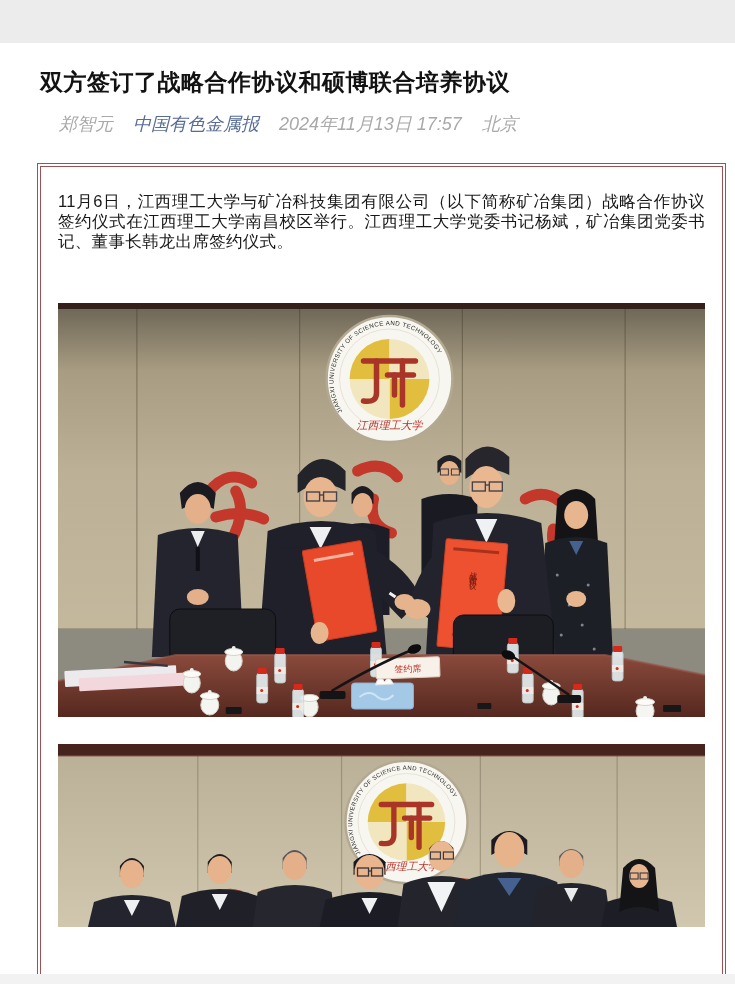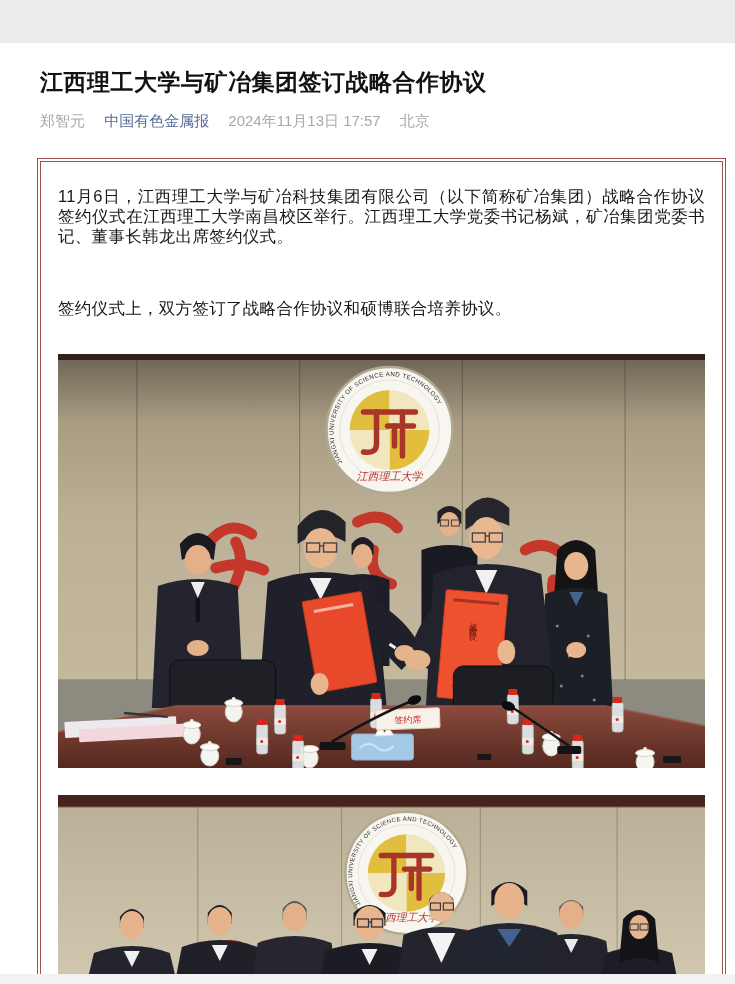--- a/index.html
+++ b/index.html
@@ -1,51 +1,50 @@
 <!DOCTYPE html>
 <html><head>
 <meta charset="utf-8">
 <style>
   html,body{margin:0;padding:0;width:735px;height:984px;overflow:hidden;background:#ffffff;
     font-family:"Liberation Sans","DejaVu Sans",sans-serif;position:relative;}
   .topbar{height:43px;background:#ececec;}
   .page-title{margin:23px 40px 0 40px;font-size:23px;line-height:1.4;font-weight:bold;
     color:#121212;letter-spacing:.5px;}
-  .byline{margin:14px 40px 0 40px;font-size:15px;color:#a9a9a9;}
+  .byline{margin:14px 40px 0 59px;font-size:18px;color:#a9a9a9;font-style:italic;}
   .byline span{margin-right:15px;}
   .byline .account{color:#576b95;cursor:pointer;}
   .content-box{margin:27px 9px 0 37px;border:4px double #9d5151;padding:24px 17px 60px 17px;}
   .body-p{font-size:16.5px;line-height:20px;letter-spacing:.3px;color:#171717;
     text-align:justify;margin:0 0 28px 0;overflow:hidden;}
   .p1{height:84px;}
   .p2{height:28px;}
   .photo{width:100%;overflow:hidden;display:block;cursor:pointer;line-height:0;}
   .photo-1{height:414px;margin-bottom:27px;}
   .photo-2{height:183px;}
   .photo svg{width:100%;height:100%;}
   .bottom-strip{position:absolute;left:0;bottom:0;width:735px;height:10px;background:#f2f2f2;z-index:9;}
 </style>
 </head>
 <body>
 
 <div class="topbar"></div>
 
-<h1 class="page-title">江西理工大学与矿冶集团签订战略合作协议</h1>
+<h1 class="page-title">双方签订了战略合作协议和硕博联合培养协议</h1>
 
 <div class="byline">
   <span>郑智元</span>
   <span class="account">中国有色金属报</span>
   <span>2024年11月13日 17:57</span>
   <span>北京</span>
 </div>
 
 <div class="content-box">
 
   <p class="body-p p1">11月6日，江西理工大学与矿冶科技集团有限公司（以下简称矿冶集团）战略合作协议签约仪式在江西理工大学南昌校区举行。江西理工大学党委书记杨斌，矿冶集团党委书记、董事长韩龙出席签约仪式。</p>
-  <p class="body-p p2">签约仪式上，双方签订了战略合作协议和硕博联合培养协议。</p>
 
   <div class="photo photo-1">
   <svg viewBox="0 0 648 414" preserveAspectRatio="none" xmlns="http://www.w3.org/2000/svg">
     <defs>
       <linearGradient id="wg1" x1="0" y1="0" x2="0" y2="1">
         <stop offset="0" stop-color="#6a6254"></stop>
             <stop offset="0.18" stop-color="#a89d82"></stop>
         <stop offset="0.45" stop-color="#bcb197"></stop>
             <stop offset="1" stop-color="#c6bb9f"></stop>
       </linearGradient>

